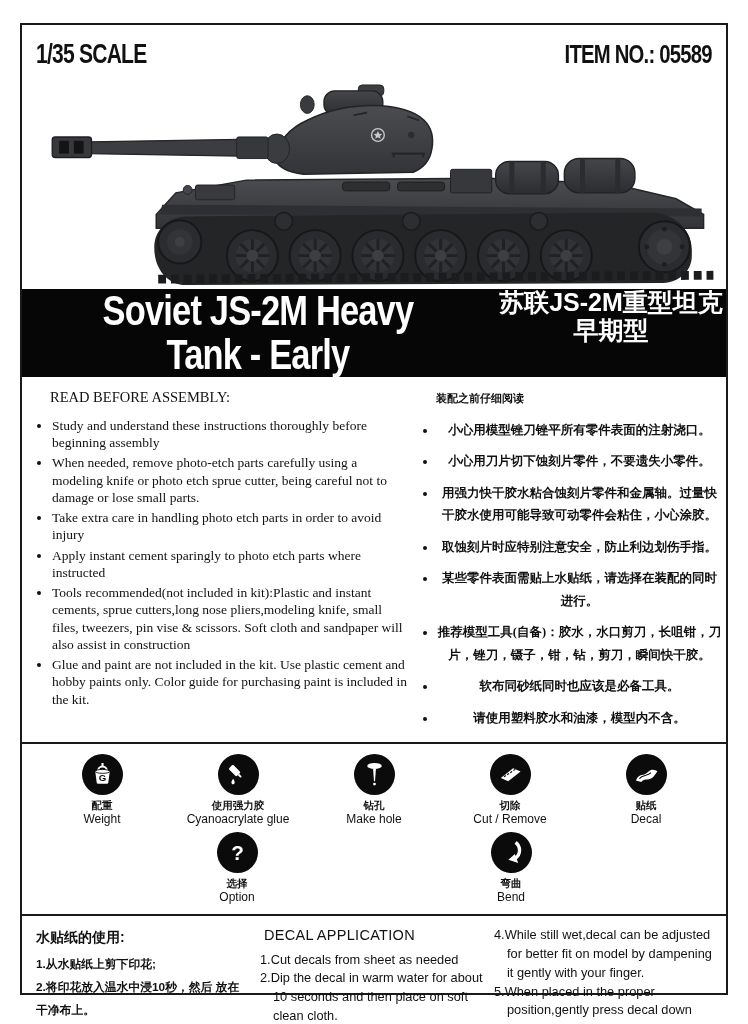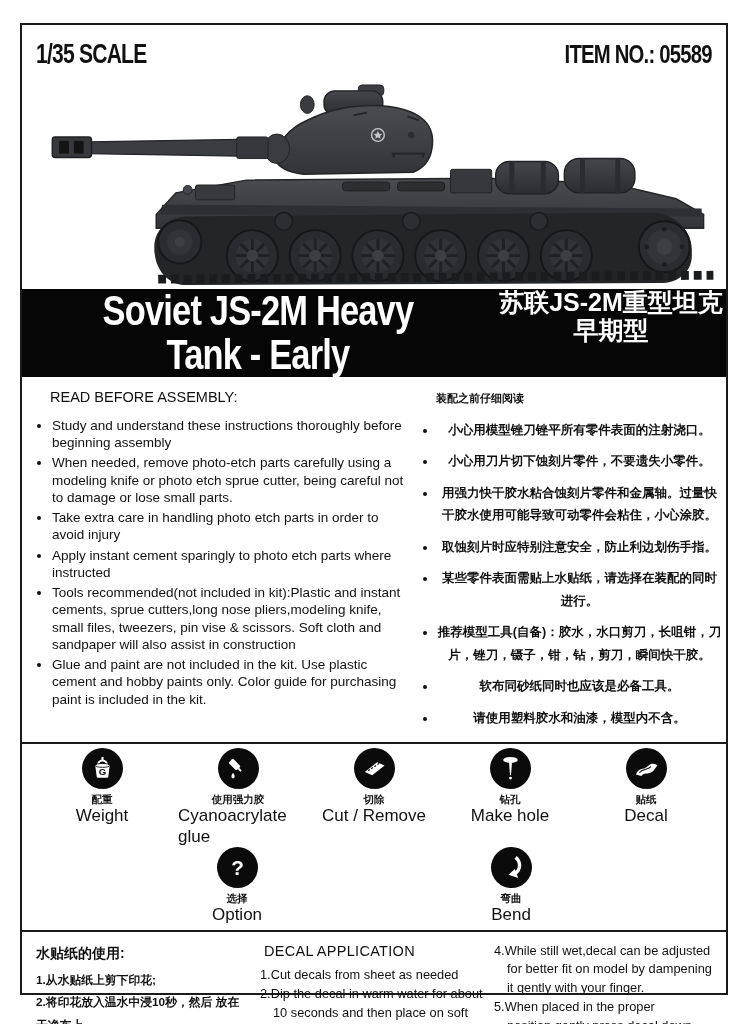--- a/index.html
+++ b/index.html
@@ -18,42 +18,42 @@
   
   .tankwrap{flex:0 0 206px;position:relative;}
   .tankwrap svg{display:block;width:704px;height:206px;}
   
   .titlebar{flex:0 0 84px;background:#060606;color:#fff;text-align:center;
             display:flex;flex-direction:row;justify-content:center;gap:2px;}
   .titlebar .t-en{font-size:42px;font-weight:900;letter-spacing:-1px;
                   transform:scaleX(.82);transform-origin:center;line-height:1.05;}
   .titlebar .t-zh{font-size:25px;font-weight:bold;line-height:1.1;}
   
-  .readb{flex:1 1 auto;display:flex;padding:9px 4px 4px 14px;box-sizing:border-box;gap:14px;}
+  .readb{flex:1 1 auto;display:flex;padding:9px 4px 4px 14px;box-sizing:border-box;gap:14px;font-family:Liberation Serif, serif;}
   .rb-en{width:372px;flex:0 0 372px;font-size:13.5px;line-height:1.28;}
   .rb-en h3{font-size:14.5px;font-weight:normal;margin:2px 0 10px 14px;}
   .rb-en ul{margin:0;padding-left:16px;}
   .rb-en li{margin-bottom:3px;}
   .rb-zh{flex:1 1 auto;font-size:12.5px;font-weight:bold;line-height:1.5;}
   .rb-zh h3{font-size:11px;margin:4px 0 12px 14px;font-weight:bold;}
   .rb-zh ul{margin:0;padding-left:15px;text-align:center;}
   .rb-zh li{margin-bottom:9px;line-height:1.8;}
   .divider{flex:0 0 2px;background:#1a1a1a;}
   
   .symsec{flex:0 0 162px;display:flex;flex-direction:column;justify-content:space-evenly;
           padding:4px 0;}
   .symrow{display:flex;justify-content:space-around;}
   .symrow.r1{padding:0 12px;}
   .symrow.r2{padding:0 78px;}
   .sym{display:flex;flex-direction:column;align-items:center;width:120px;}
   .sym-c{width:41px;height:41px;border-radius:50%;background:#0b0b0b;
          display:flex;align-items:center;justify-content:center;}
   .sym-c svg{width:31px;height:31px;}
   .sym .zh{font-size:10.5px;font-weight:bold;margin-top:4px;line-height:1.25;}
-  .sym .en{font-size:17px;line-height:1.2;}
+  .sym .en{font-size:12px;line-height:1.2;}
   
   .decal{flex:0 0 152px;display:flex;padding:8px 8px 4px 14px;box-sizing:border-box;}
   .dc-zh{flex:0 0 212px;font-size:11.8px;font-weight:bold;line-height:1.93;}
   .dc-zh h4{font-size:14px;margin:0 0 2px 0;font-weight:bold;}
   .dc-zh div{padding-left:0;}
   .dc-mid{flex:0 0 238px;font-size:12.8px;line-height:1.47;padding-left:12px;box-sizing:border-box;}
   .dc-mid h4{font-size:14.5px;margin:1px 0 4px 4px;font-weight:normal;letter-spacing:.3px;}
   .dc-step{padding-left:13px;text-indent:-13px;}
   .dc-right{flex:1 1 auto;font-size:12.8px;line-height:1.47;padding-left:8px;box-sizing:border-box;padding-top:2px;}
   
@@ -249,37 +249,37 @@
               </g>
               <path d="M7.8 15.2 c-1.7 2.3 -1.7 3.8 0 4.6 c1.7 -.8 1.7 -2.3 0 -4.6 z" fill="#fff"></path>
             </svg>
           </span>
           <span class="zh">使用强力胶</span>
           <span class="en">Cyanoacrylate glue</span>
         </div>
         <div class="sym">
           <span class="sym-c">
             <svg viewBox="0 0 24 24">
-              <path d="M4.5 14.8 L14 7.2 L19.8 9.6 L10.2 17.2 Z" fill="#fff"></path>
-              <path d="M7 13.8 L16.3 7.6" stroke="#0b0b0b" stroke-width=".9" stroke-dasharray="1.7 1.2" fill="none"></path>
-            </svg>
-          </span>
-          <span class="zh">切除</span>
-          <span class="en">Cut / Remove</span>
-        </div>
-        <div class="sym">
-          <span class="sym-c">
-            <svg viewBox="0 0 24 24">
               <ellipse cx="12" cy="5.4" rx="5.6" ry="2.3" fill="#fff"></ellipse>
               <path d="M10.9 7.7 h2.2 l-.7 9.6 h-.8 z" fill="#fff"></path>
               <circle cx="12" cy="19.4" r="1.1" fill="#fff"></circle>
             </svg>
           </span>
           <span class="zh">钻孔</span>
           <span class="en">Make hole</span>
+        </div>
+        <div class="sym">
+          <span class="sym-c">
+            <svg viewBox="0 0 24 24">
+              <path d="M4.5 14.8 L14 7.2 L19.8 9.6 L10.2 17.2 Z" fill="#fff"></path>
+              <path d="M7 13.8 L16.3 7.6" stroke="#0b0b0b" stroke-width=".9" stroke-dasharray="1.7 1.2" fill="none"></path>
+            </svg>
+          </span>
+          <span class="zh">切除</span>
+          <span class="en">Cut / Remove</span>
         </div>
         <div class="sym">
           <span class="sym-c">
             <svg viewBox="0 0 24 24">
               <path d="M3.8 16.6 C6.4 10.4 9.8 13.6 13.2 10 C15.6 7.4 19 8.2 20.4 9.6 L17.4 13.8 C14.4 17.2 10.4 14.6 7.9 17.8 Z" fill="#fff"></path>
               <path d="M6.5 15.2 C9 11.8 12.5 13.8 15.5 10.6" stroke="#0b0b0b" stroke-width=".8" fill="none"></path>
             </svg>
           </span>
           <span class="zh">贴纸</span>
           <span class="en">Decal</span>

